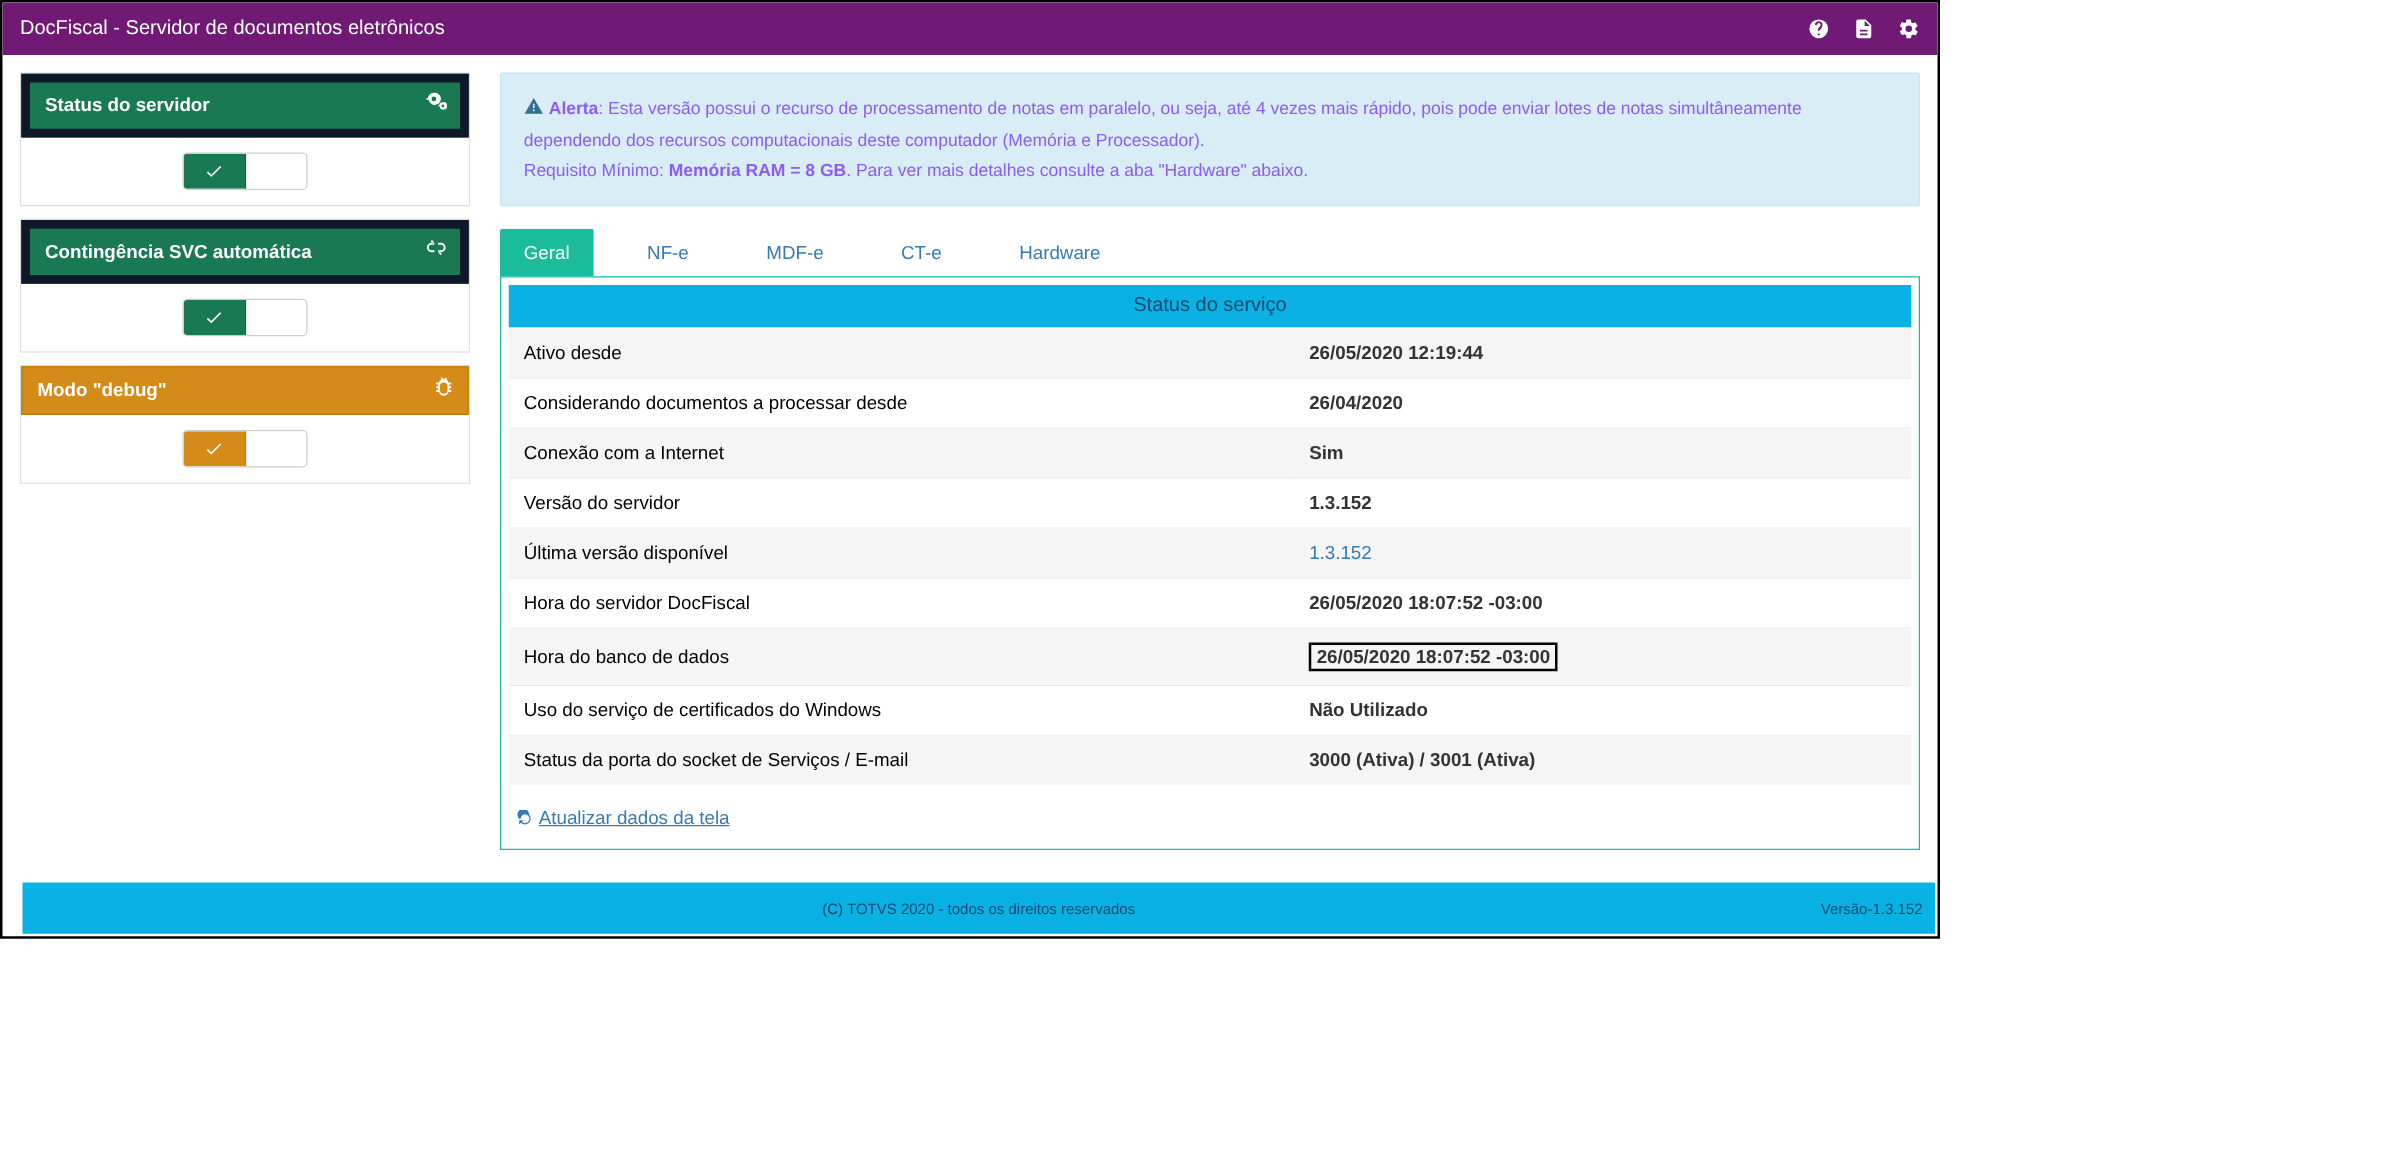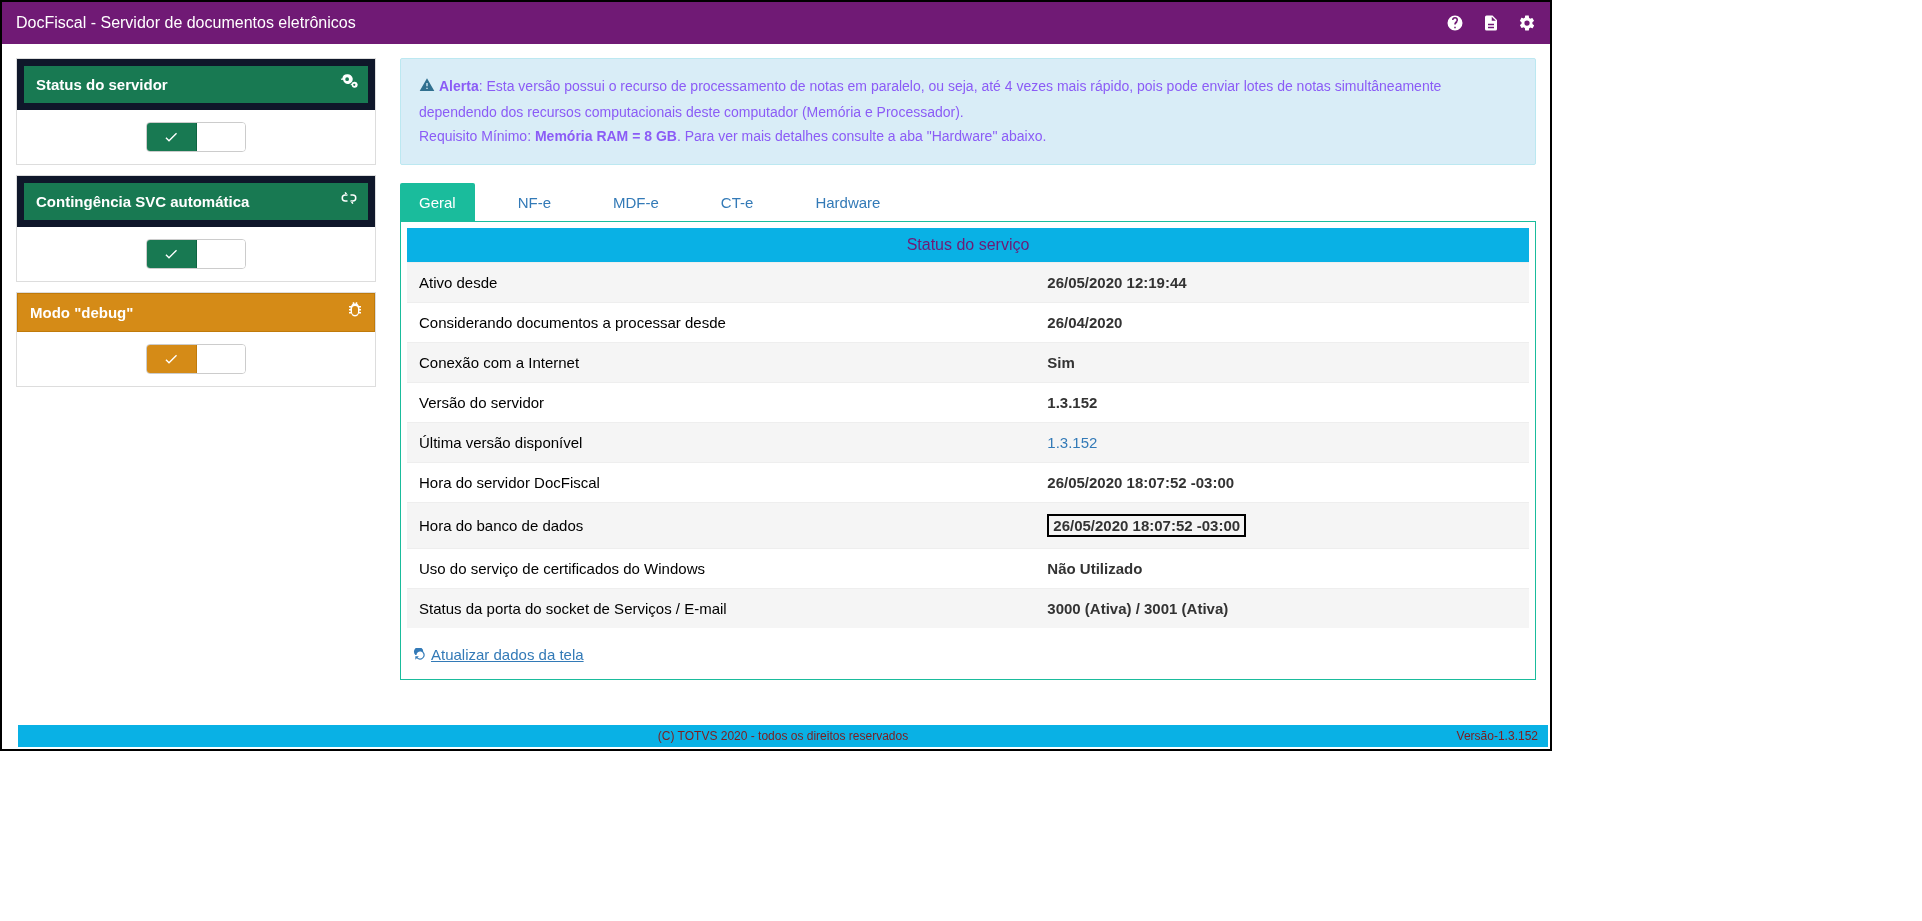--- a/index.html
+++ b/index.html
@@ -103,21 +103,21 @@
     border-radius: 2px 2px 0 0;
     margin-right: 24px;
   }
 
   .panel {
     border: 1px solid #1abc9c;
     padding: 6px 6px 14px 6px;
   }
   .panel-title {
     background: #09b1e5;
-    color: #701a75;
+    color: #0c4a6e;
     text-align: center;
     padding: 8px;
     font-size: 16px;
     font-weight: 400;
   }
   table.info { width:100%; border-collapse: collapse; }
   table.info tr:nth-child(odd) td { background:#f5f5f5; }
   table.info tr:nth-child(even) td { background:#fff; }
   table.info td { padding: 11px 12px; border-top:1px solid #eee; font-size:15px; }
   table.info td:first-child { color:#000000; width:56%; }
@@ -125,22 +125,22 @@
   a.lnk { color:#337ab7; text-decoration:none; }
   .boxed { border:2px solid #000; padding:1px 4px; display:inline-block; font-weight:700; }
 
   .refresh { margin:18px 0 0 6px; display:inline-flex; align-items:center; color:#337ab7; cursor:pointer; text-decoration:underline; font-size:15px; gap:4px;}
   .refresh svg { width:14px; height:14px; }
 
   .footer {
     position: absolute;
     left:16px; right:2px; bottom:2px;
     background:#09b1e5;
-    color:#7f1d1d;
-    height:22px;
+    color:#0c4a6e;
+    height:41px;
     display:flex;
     align-items:center;
     justify-content:center;
     font-size:12px;
   }
   .footer .ver { position:absolute; right:10px; font-size:12px; }
 </style>
 </head>
 <body>
 

